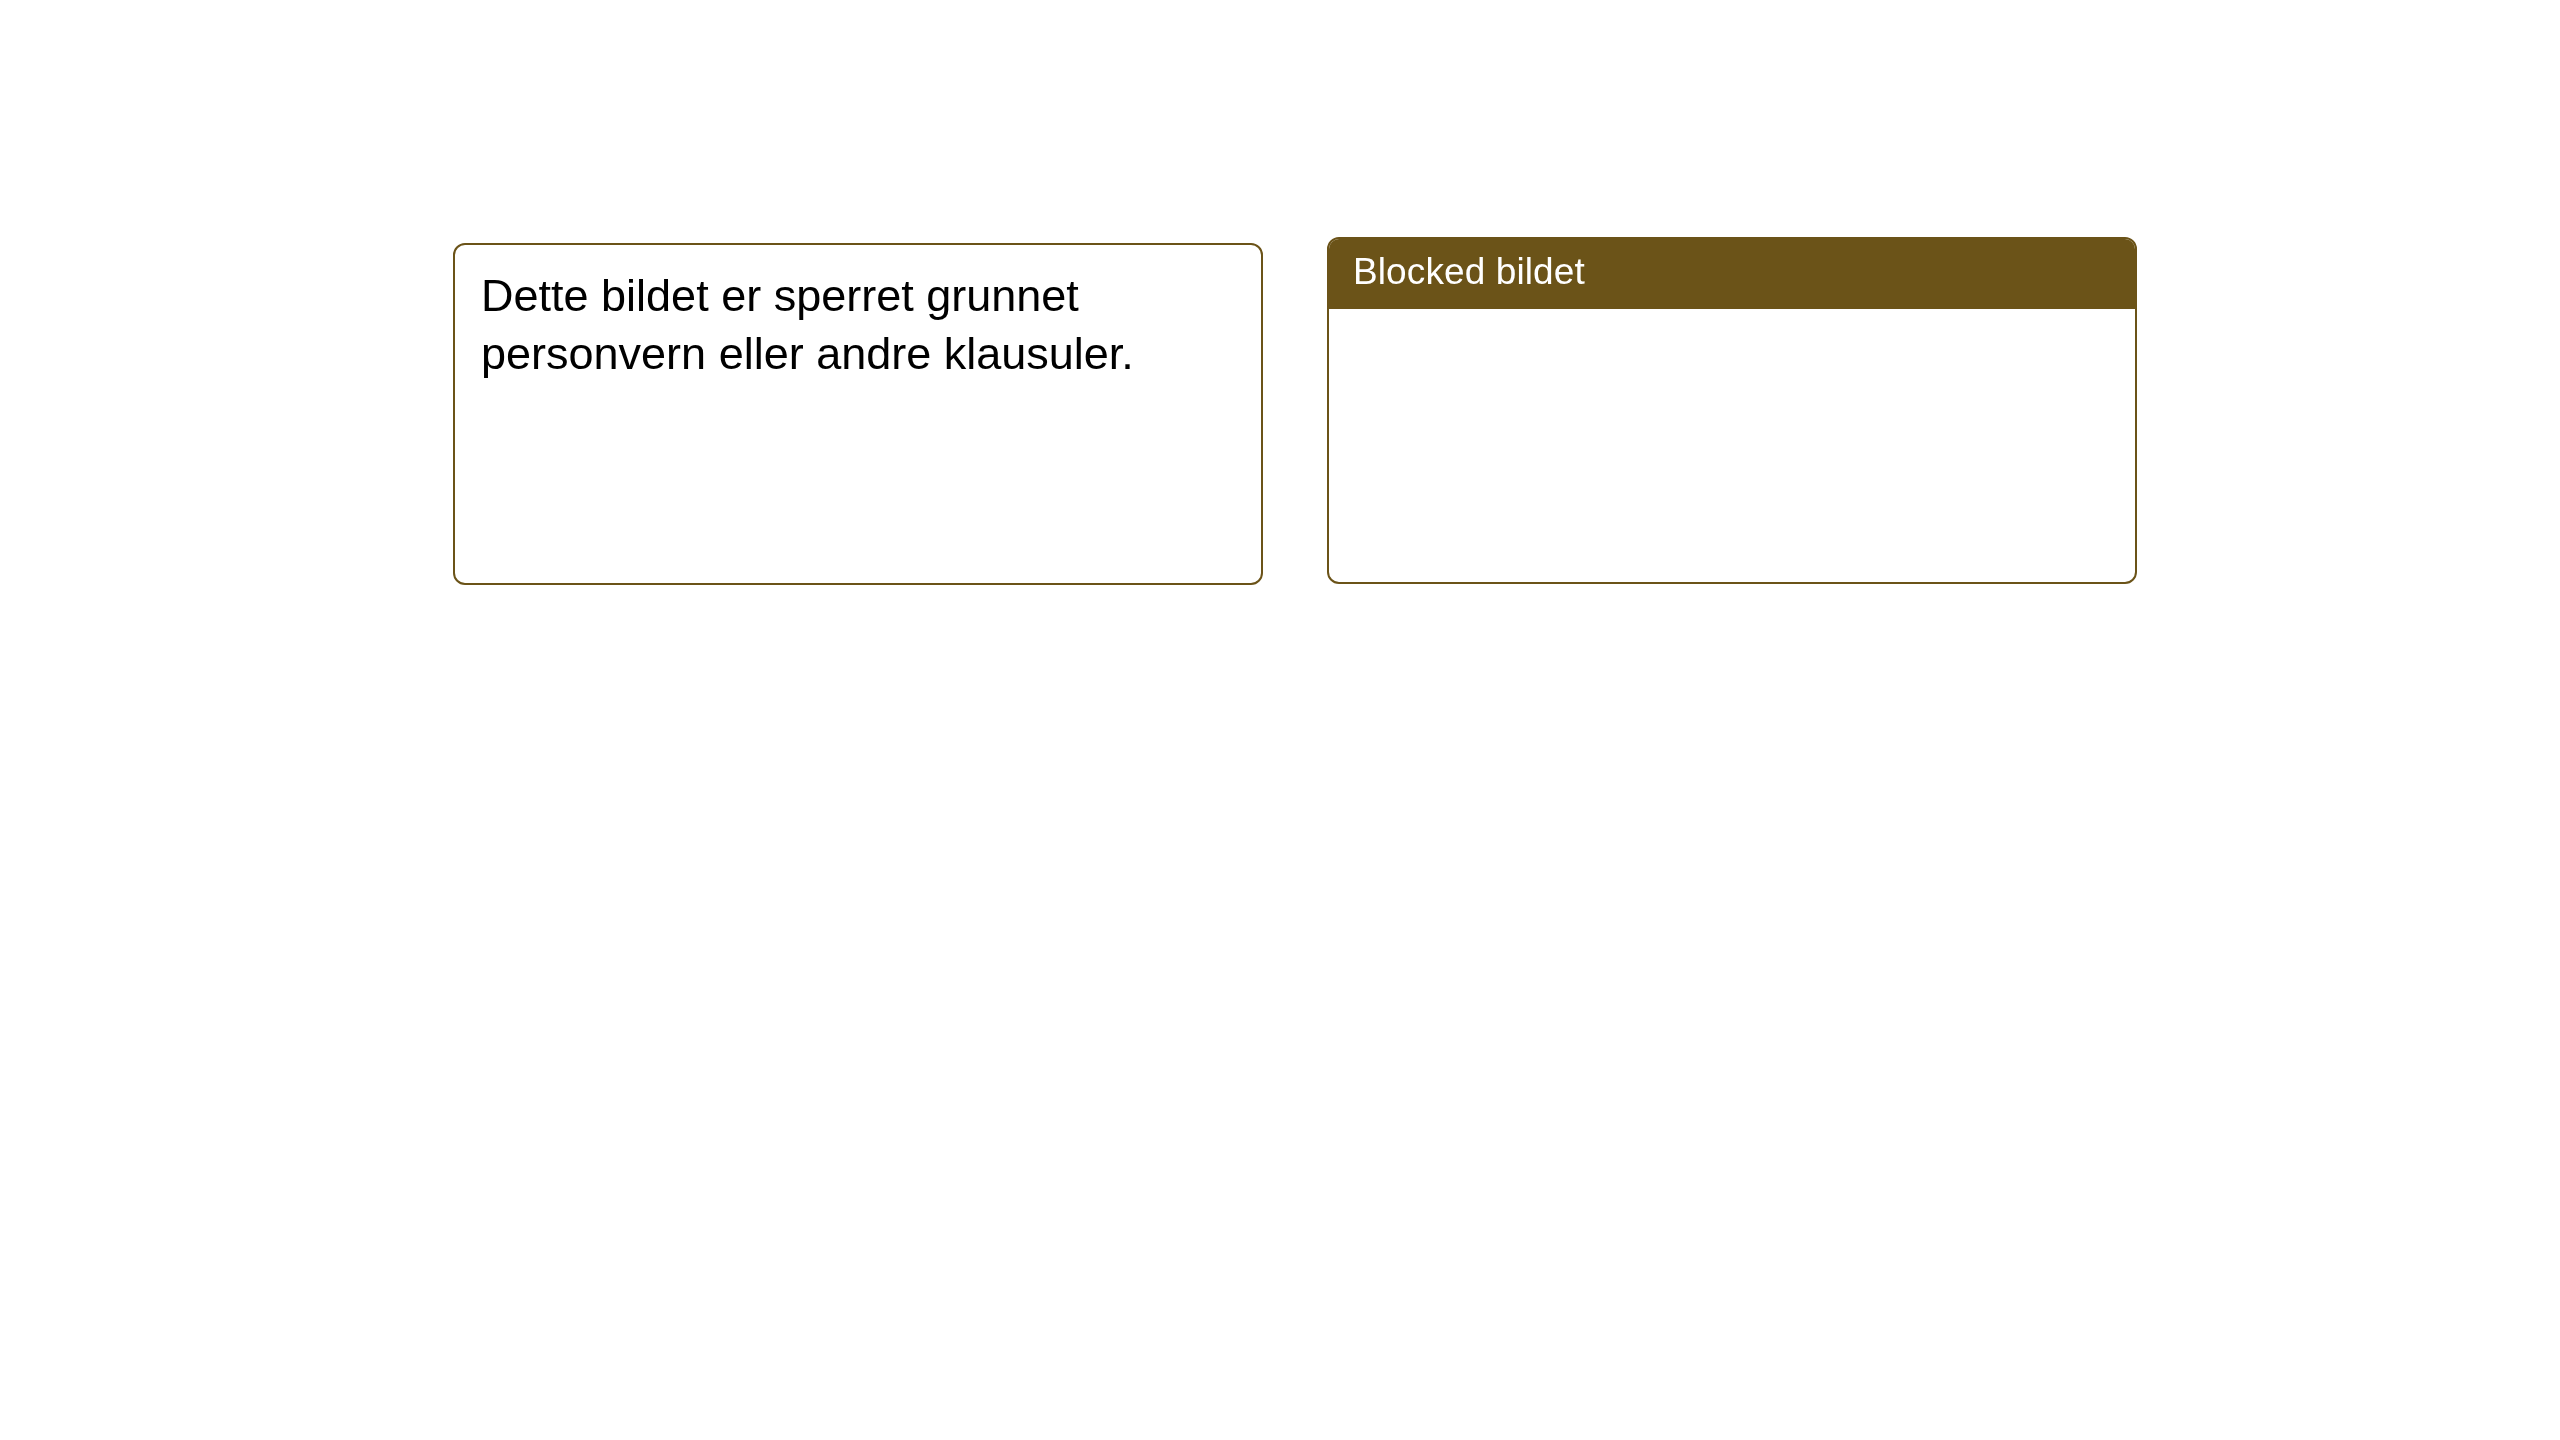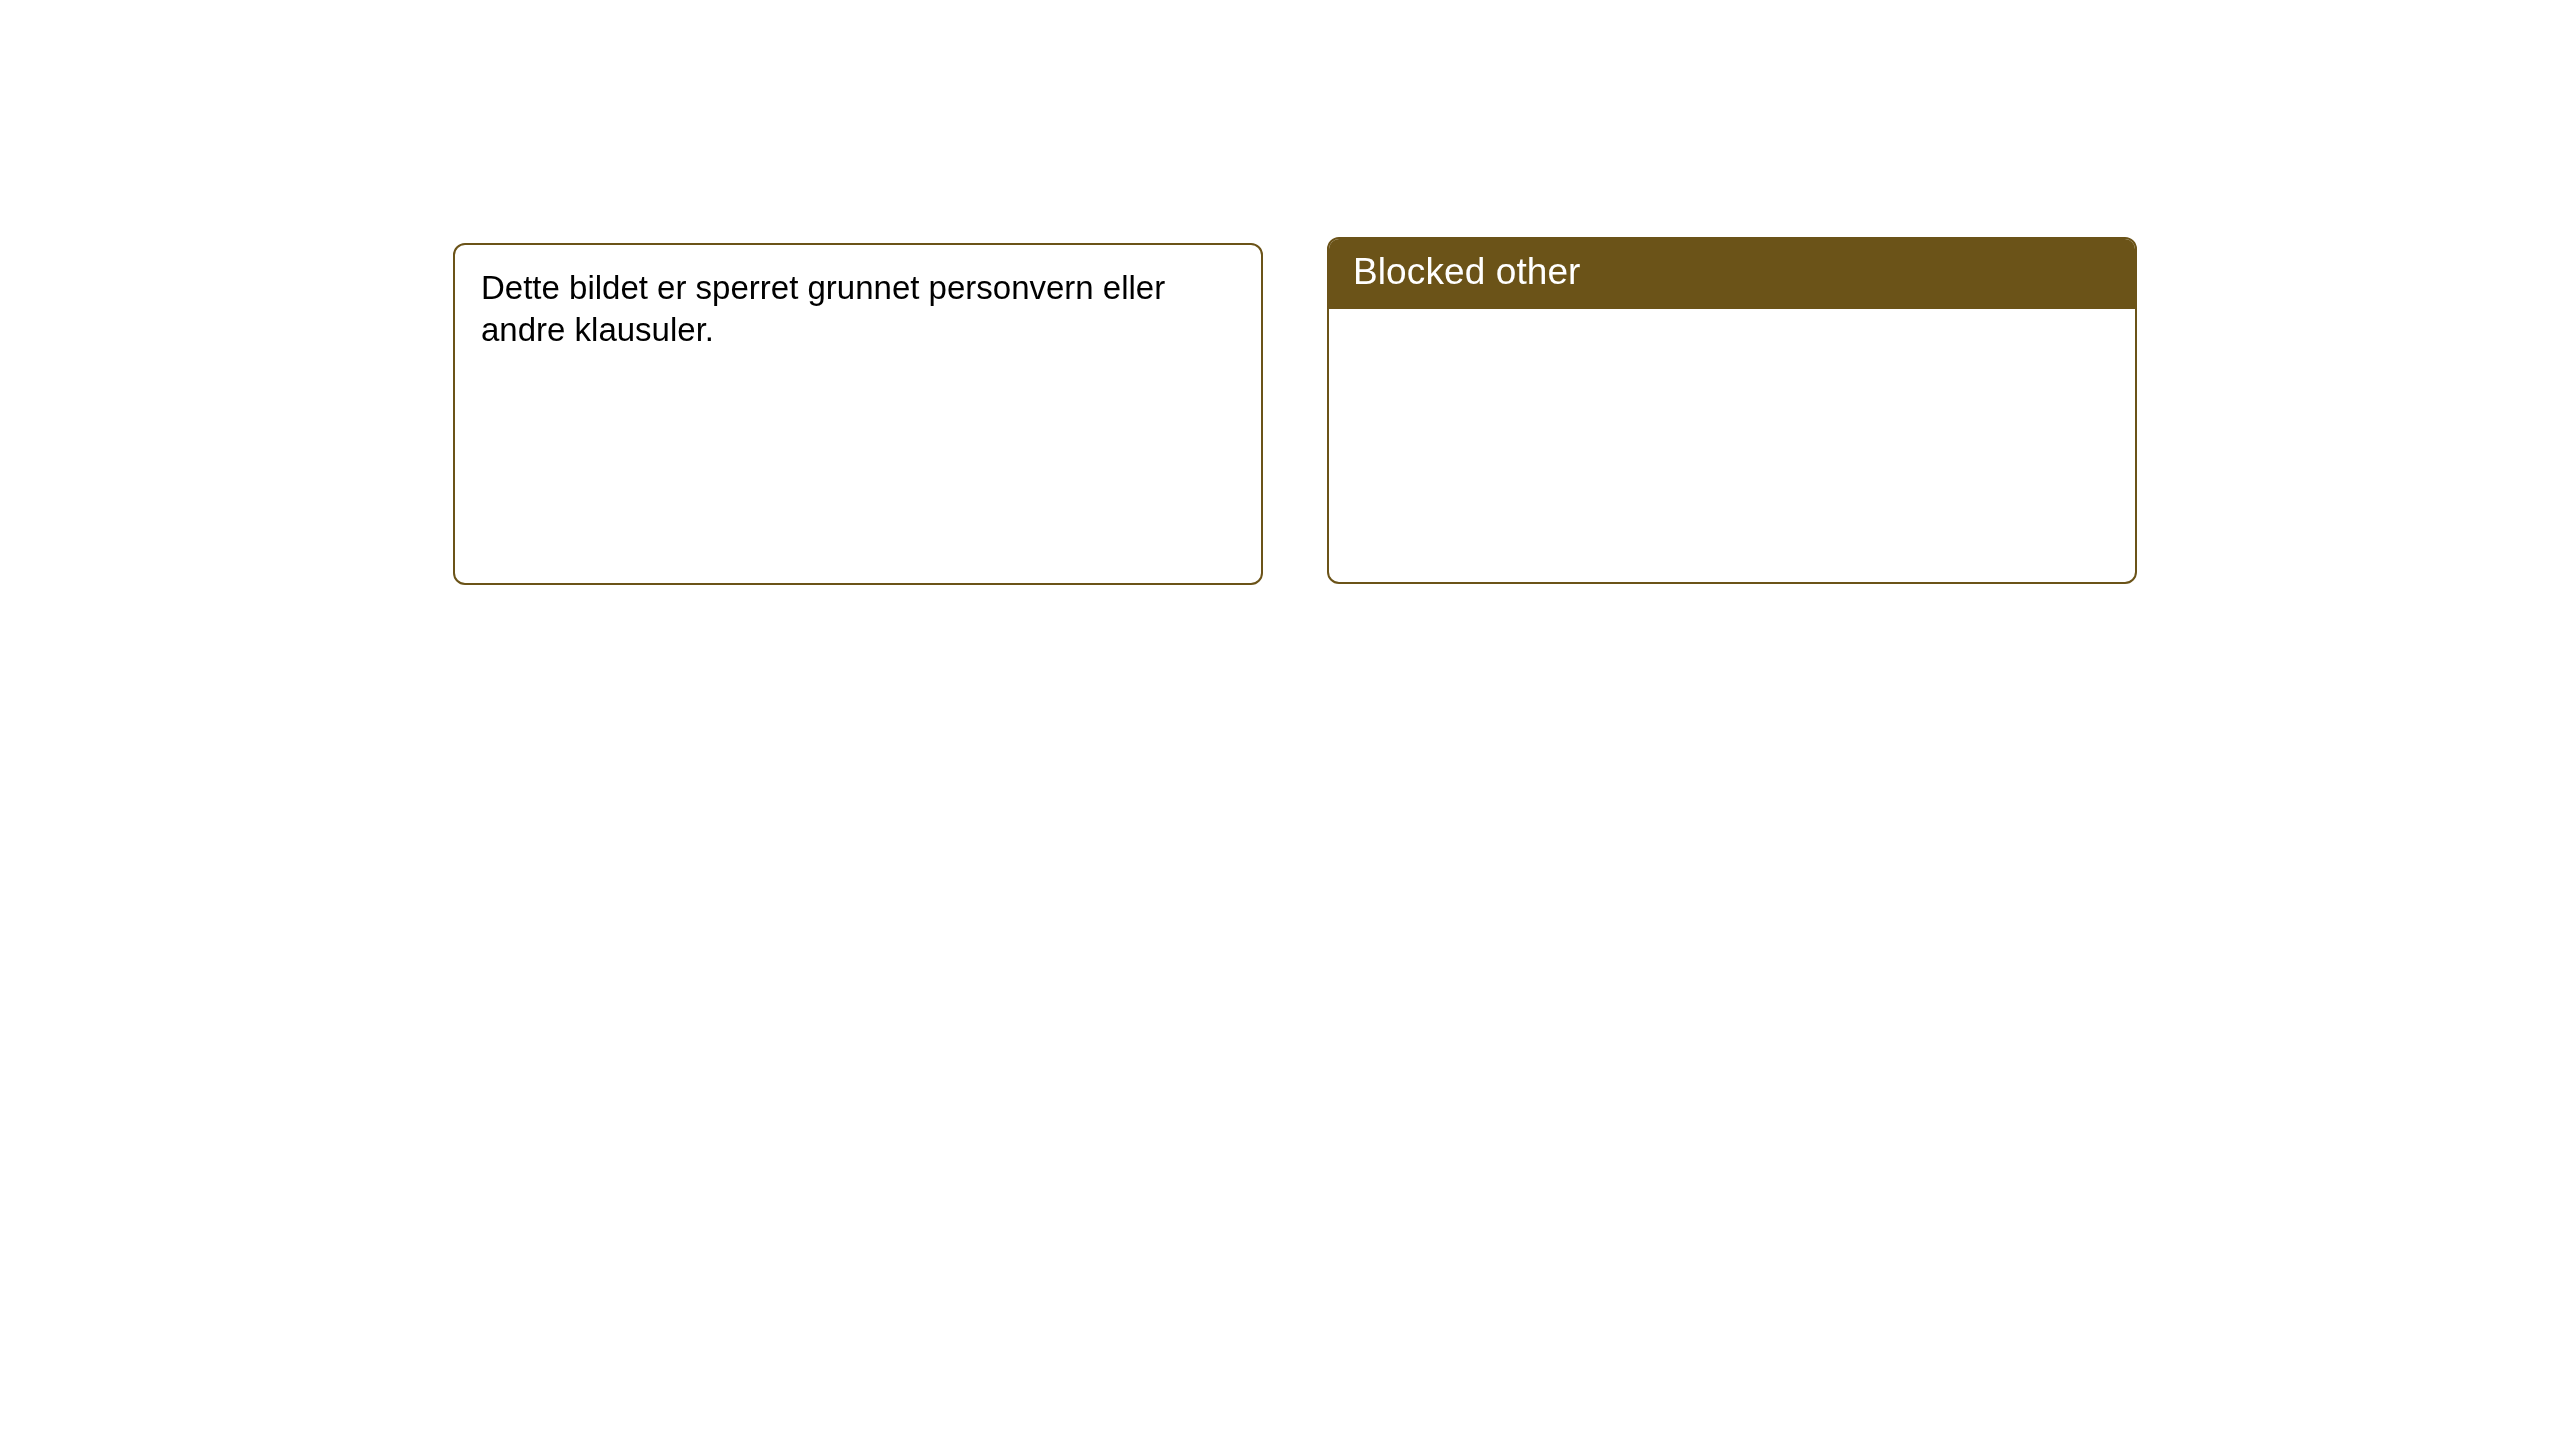--- a/index.html
+++ b/index.html
@@ -34,21 +34,21 @@
     font-size: 37px;
     line-height: 1.1;
     padding: 13px 24px 16px 24px;
     letter-spacing: 0.1px;
     white-space: nowrap;
   }
   .notice-card .card-body {
     box-sizing: border-box;
     padding: 22px 26px 0 26px;
     color: #000000;
-    font-size: 33px;
+    font-size: 45px;
     line-height: 1.28;
   }
   .notice-card .card-body p {
     margin: 0;
   }
   
   #card-no {
     left: 453px;
     top: 243px;
     width: 810px;
@@ -66,16 +66,16 @@
 
 <div class="stage">
 
   <div class="notice-card" id="card-no">
     <div class="card-body">
       <p>Dette bildet er sperret grunnet personvern eller andre klausuler.</p>
     </div>
   </div>
 
   <div class="notice-card" id="card-en">
-    <div class="card-header">Blocked other</div>
+    <div class="card-header">Blocked bildet</div>
   </div>
 
 </div>
 
 </body></html>

